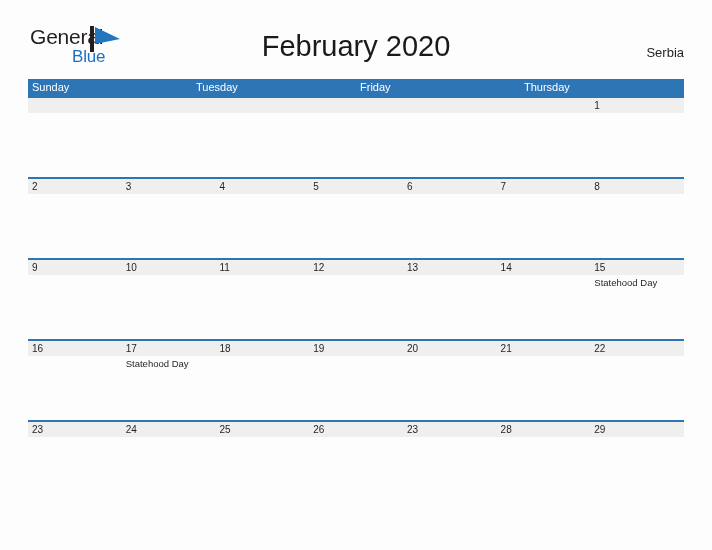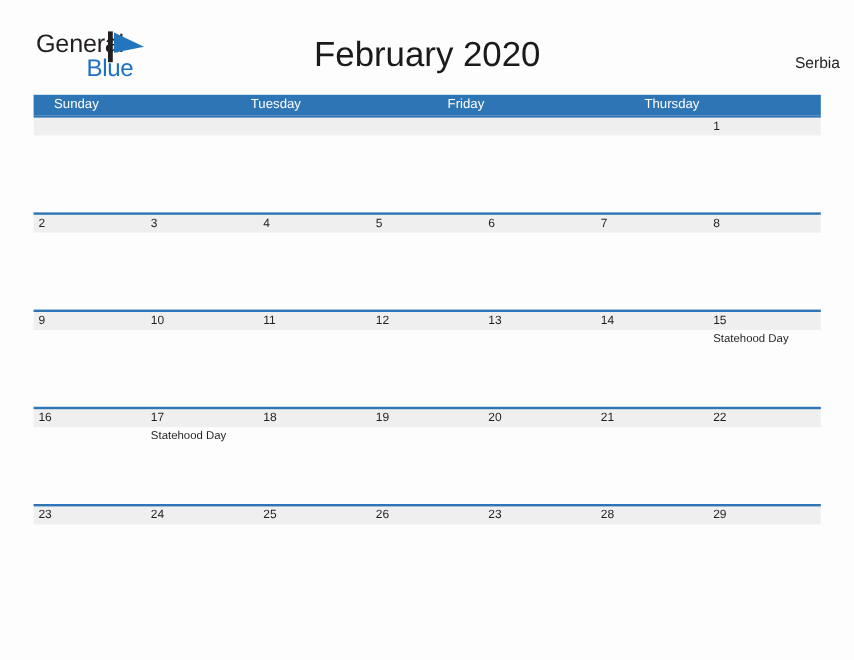--- a/index.html
+++ b/index.html
@@ -34,21 +34,21 @@
     top: 0;
     font-size: 21px;
     color: #231f20;
     letter-spacing: -0.2px;
     line-height: 22px;
   }
   .logo-blue {
     position: absolute;
     left: 42px;
     top: 20px;
-    font-size: 20px;
+    font-size: 17px;
     color: #1f6fc4;
     letter-spacing: -0.2px;
     line-height: 22px;
   }
   .logo-flag {
     position: absolute;
     left: 60px;
     top: 0px;
     width: 34px;
     height: 26px;
@@ -61,21 +61,21 @@
     top: 30px;
     text-align: center;
     font-size: 29px;
     color: #1a1a1a;
     font-weight: normal;
     letter-spacing: 0px;
   }
 
   .cal-country {
     position: absolute;
-    right: 12px;
+    right: 28px;
     top: 45px;
     font-size: 13px;
     color: #231f20;
   }
 
   
   .calendar {
     position: absolute;
     left: 28px;
     top: 79px;
@@ -88,21 +88,20 @@
     height: 17px;
   }
   .dow {
     flex: 1 1 0;
     color: #ffffff;
     font-size: 11px;
     line-height: 17px;
     padding-left: 4px;
     box-sizing: border-box;
     white-space: nowrap;
-    margin-left: 13px;
   }
 
   .week {
     position: relative;
     height: 81px;
   }
   .week:last-child {
     height: 28px;
   }
 

